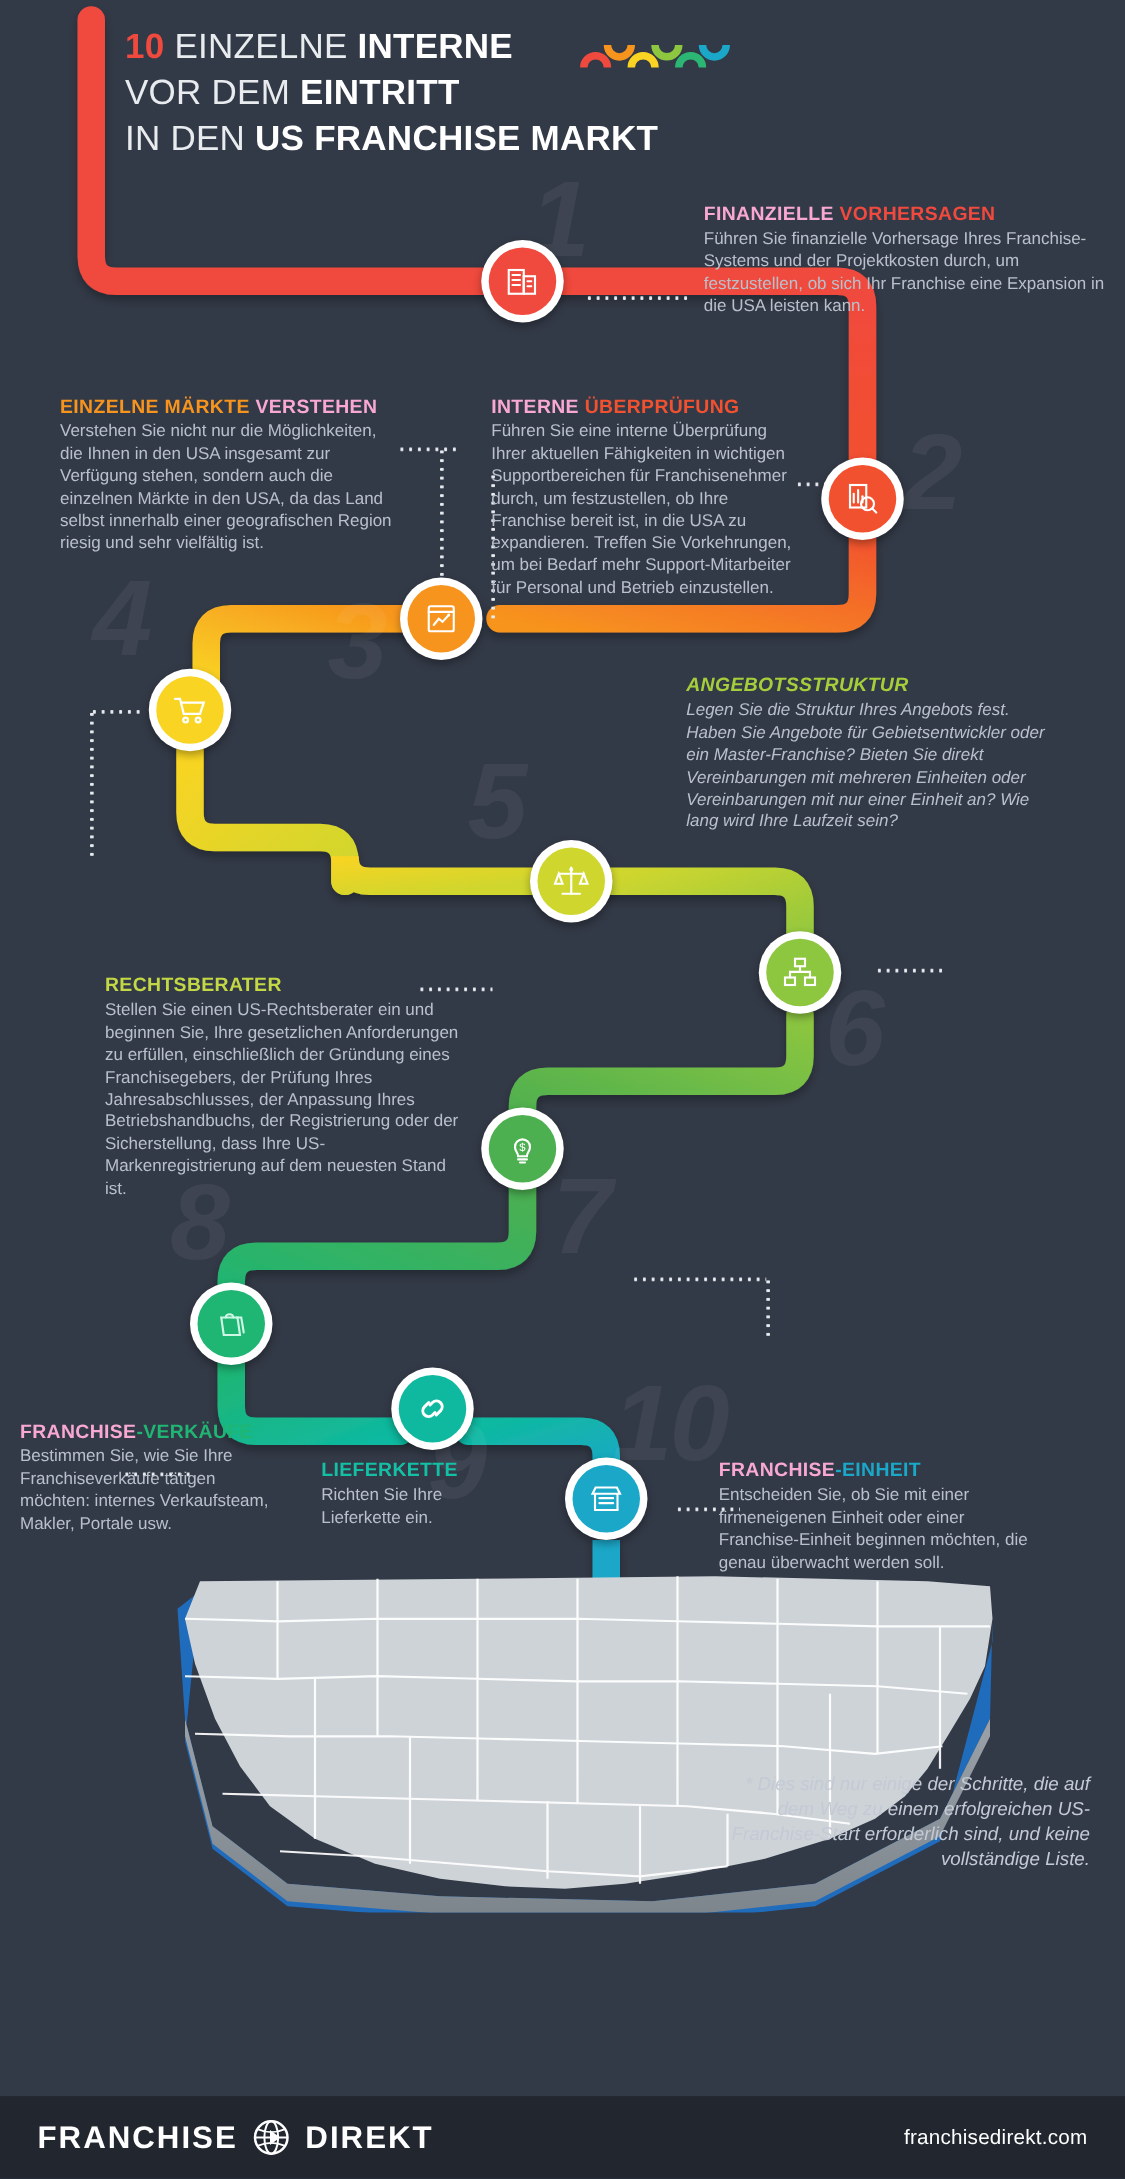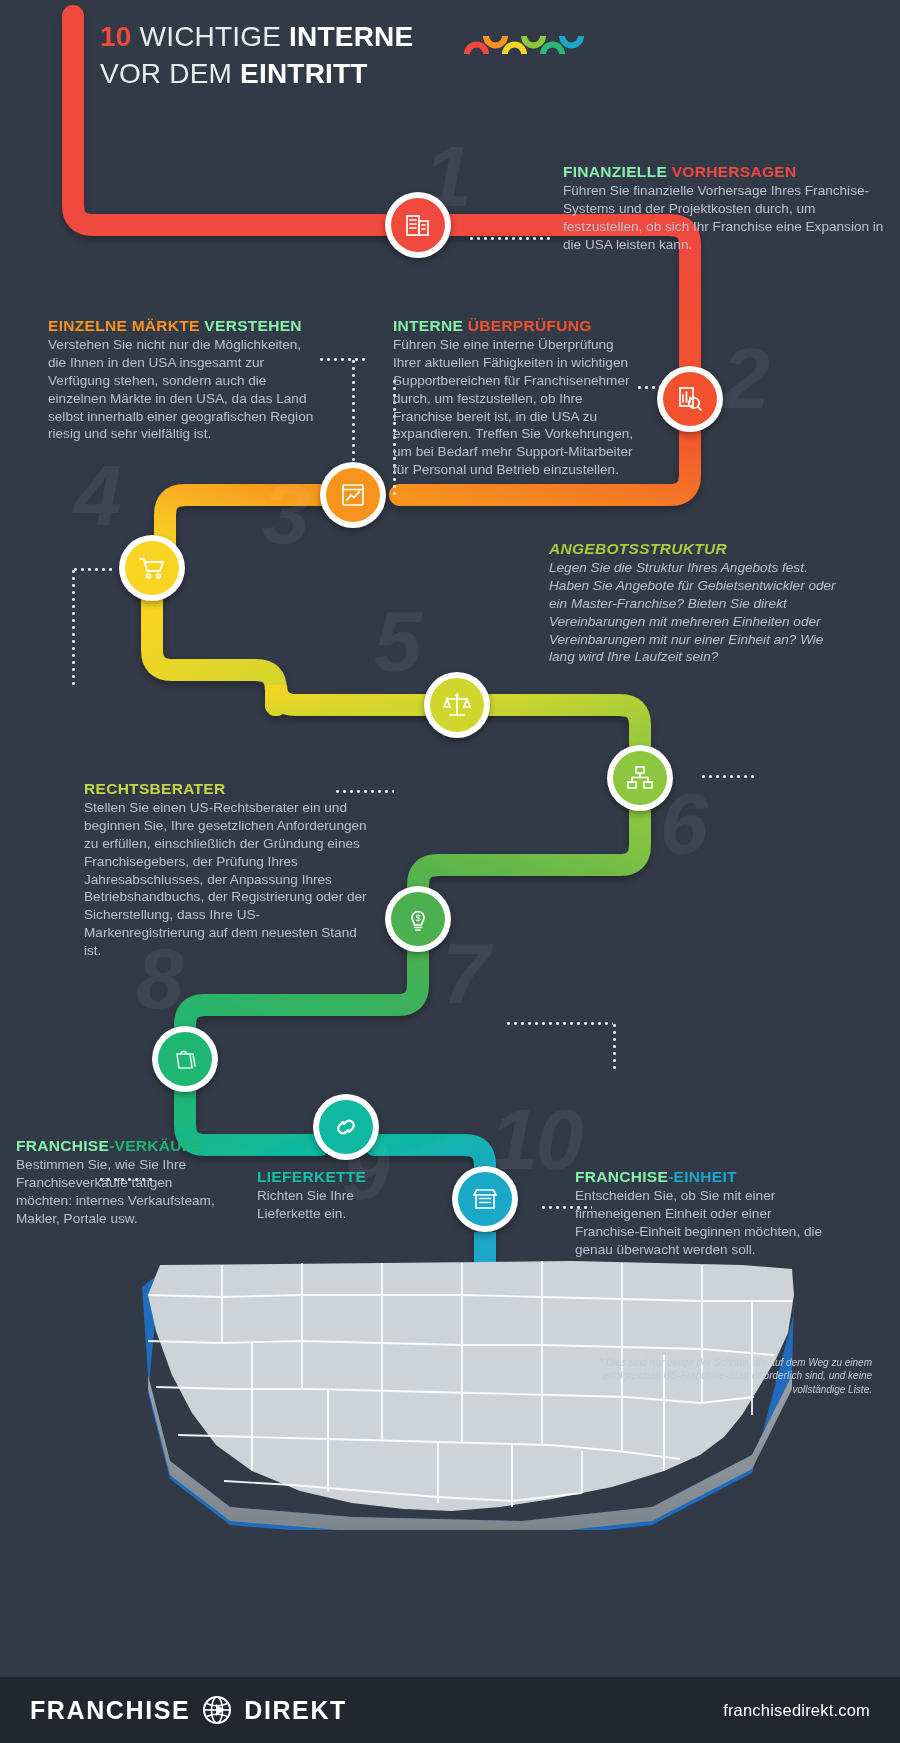--- a/index.html
+++ b/index.html
@@ -32,21 +32,21 @@
     color: rgba(255,255,255,0.055);
     font-style: italic;
     line-height: 1;
     letter-spacing: -2px;
     user-select: none;
   }
 
   
   .block { position: absolute; }
   .b-title { font-size: 15.5px; font-weight: 700; letter-spacing: 0.3px; line-height: 1.25; margin-bottom: 1px; }
-  .b-title .w { color: #86efac; }
+  .b-title .w { color: #f9a8d4; }
   .b-body { font-size: 13.6px; line-height: 1.31; color: #b9c0cc; font-weight: 400; }
   .ta-left  { text-align: left; }
 
   
   .node {
     position: absolute; width: 66px; height: 66px; border-radius: 50%;
     background: #ffffff;
     box-shadow: 0 3px 7px rgba(0,0,0,0.33);
     display: flex; align-items: center; justify-content: center;
   }
@@ -67,22 +67,22 @@
     width: 3px;
     background-image: radial-gradient(circle, #e8ecf1 1.3px, transparent 1.6px);
     background-size: 3px 7px; background-repeat: repeat-y;
   }
 
   
   #map { position: absolute; left: 52px; top: 1255px; width: 800px; height: 275px; }
 
   
   .footnote {
-    position: absolute; right: 28px; top: 1356px; width: 300px;
-    text-align: right; font-style: italic; font-size: 10px;
+    position: absolute; right: 28px; top: 1418px; width: 300px;
+    text-align: right; font-style: italic; font-size: 15px;
     line-height: 1.34; color: #c4cad5;
   }
 
   
   .footer {
     position: absolute; left: 0; bottom: 0; width: 900px; height: 66px;
     background: #21262f; display: flex; align-items: center;
   }
   .f-brand { display: flex; align-items: center; margin-left: 30px; gap: 12px; }
   .f-word { font-size: 25px; font-weight: 700; letter-spacing: 1.6px; color: #ffffff; }
@@ -162,24 +162,27 @@
       <path d="M 485,1232 L 485,1330" stroke="#1aa7c8" stroke-linecap="butt"></path>
     </g>
 
     <g>
       <polygon points="461,1322 509,1322 485,1368" fill="#1aa7c8"></polygon>
     </g>
   </svg>
 
   <div class="header">
     <div class="title-line">
-      <span class="t-num">10</span><span> WICHTIGE </span><b>INTERNE</b>
+      <span class="t-num">10</span><span> EINZELNE </span><b>INTERNE</b>
     </div>
     <div class="title-line">
       <span>VOR DEM </span><b>EINTRITT</b>
+    </div>
+    <div class="title-line">
+      <span>IN DEN </span><b>US FRANCHISE MARKT</b>
     </div>
   </div>
 
   <svg class="logo-arcs" viewBox="0 0 130 26">
     <g fill="none" stroke-width="6" stroke-linecap="butt">
       <path d="M 3,24 A 9.5,9.5 0 0 1 22,24" stroke="#f0493e"></path>
       <path d="M 22,6 A 9.5,9.5 0 0 0 41,6" stroke="#f7941e"></path>
       <path d="M 41,24 A 9.5,9.5 0 0 1 60,24" stroke="#f9d423"></path>
       <path d="M 60,6 A 9.5,9.5 0 0 0 79,6" stroke="#8dc63f"></path>
       <path d="M 79,24 A 9.5,9.5 0 0 1 98,24" stroke="#2bb673"></path>

